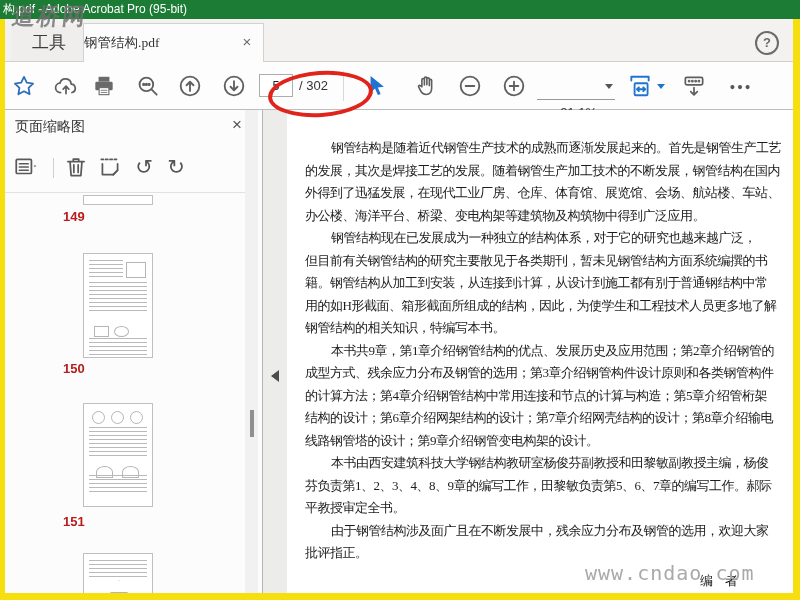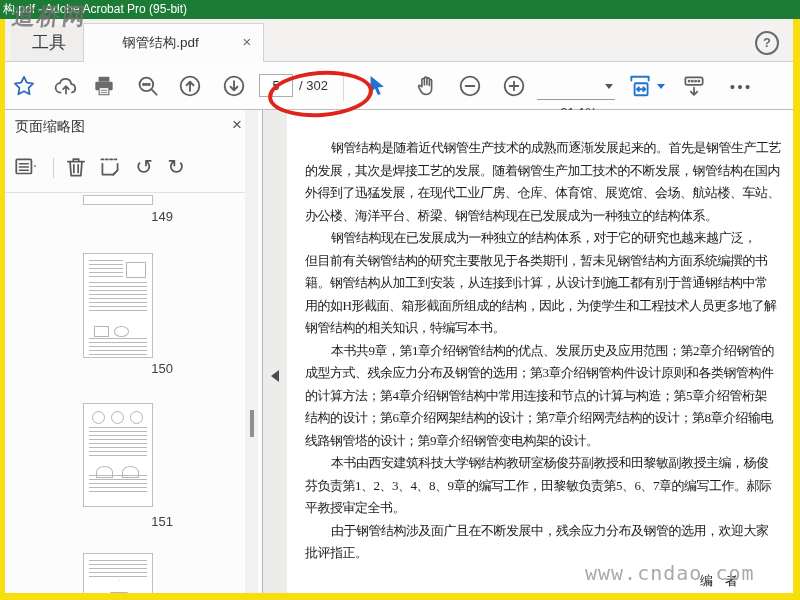--- a/index.html
+++ b/index.html
@@ -18,21 +18,21 @@
   
   #wm-top{left:12px;top:1px;z-index:30;color:#6e6e6e;opacity:.8;font-family:"Liberation Serif",serif;
           font-size:23px;font-weight:bold;transform:skewX(-6deg);letter-spacing:2px;}
 
   
   #tabbar{left:5px;top:19px;width:788px;height:43px;background:#f3f2f1;border-bottom:1px solid #cfcfcf;box-sizing:border-box;}
   #tab-tools{left:0;top:6px;width:76px;height:36px;background:#efeeed;color:#3c3c3c;font-size:17px;
              text-align:center;line-height:36px;margin-left:6px;}
   #tab-doc{left:78px;top:4px;width:181px;height:39px;background:#fcfcfc;border:1px solid #d2d2d2;border-bottom:none;
            box-sizing:border-box;z-index:2;}
-  #tab-doc .lbl{position:absolute;left:0;right:26px;top:0;bottom:0;text-align:center;line-height:38px;font-size:13.5px;color:#333;}
+  #tab-doc .lbl{position:absolute;left:0;right:26px;top:0;bottom:0;line-height:38px;font-size:13.5px;color:#333;font-family:Liberation Serif, serif;}
   #tab-doc .x{position:absolute;right:7px;top:9px;width:18px;height:18px;color:#6a6a6a;font-size:15px;line-height:18px;text-align:center;}
   #help{right:14px;top:12px;width:20px;height:20px;border:2px solid #6b6b6b;border-radius:50%;
         color:#6b6b6b;font-size:13px;font-weight:bold;text-align:center;line-height:20px;box-sizing:content-box;}
 
   
   #toolbar{left:5px;top:62px;width:788px;height:48px;background:#fdfdfd;border-bottom:1px solid #bdbdbd;box-sizing:border-box;}
   .ti{position:absolute;top:11px;width:26px;height:26px;}
   .ti svg{width:26px;height:26px;}
   #pagebox{left:254px;top:12px;width:34px;height:23px;border:1px solid #adadad;background:#fff;
            font-size:12.5px;color:#222;text-align:center;line-height:23px;box-sizing:border-box;}
@@ -53,21 +53,21 @@
   #panel-border{left:262px;top:110px;width:1px;height:483px;background:#b5b5b5;}
   #panel-title{left:10px;top:8px;font-size:14px;color:#333;}
   #panel-close{right:15px;top:5px;width:20px;height:20px;font-size:17px;color:#555;text-align:center;line-height:20px;}
   .pi{position:absolute;top:44px;width:26px;height:26px;}
   .pi svg{width:26px;height:26px;}
   .rot{font-size:21px;color:#555;line-height:26px;text-align:center;font-family:"DejaVu Sans",sans-serif;}
   #picon-sep{left:48px;top:48px;height:20px;width:1px;background:#cfcfcf;position:absolute;}
   #picons-divider{left:0;top:82px;width:244px;height:1px;background:#e2e2e2;position:absolute;}
 
   .thumb{position:absolute;left:78px;width:70px;background:#fff;border:1px solid #bfbfbf;box-sizing:border-box;overflow:hidden;}
-  .tlabel{position:absolute;left:58px;width:110px;text-align:right;font-size:13px;color:#404040;}
+  .tlabel{position:absolute;left:58px;width:110px;text-align:left;font-size:13px;color:#b91c1c;font-weight:bold;}
   .tlines{margin:6px 5px 0 5px;height:30px;
           background:repeating-linear-gradient(to bottom,#b9b9b9 0 1px,transparent 1px 4px);}
   .tlines.short{height:18px;}
   .tbox{position:absolute;border:1px solid #b5b5b5;}
   #scrolltrack{left:240px;top:0;width:13px;height:483px;background:#f1f1f1;position:absolute;}
   #scrollthumb{left:245px;top:300px;width:4px;height:27px;background:#8f8f8f;position:absolute;}
 
   
   #gutter{left:263px;top:110px;width:24px;height:483px;background:#ececeb;}
   #collapse-arrow{left:8px;top:260px;width:0;height:0;border-top:6px solid transparent;
@@ -272,21 +272,21 @@
 
 <div class="abs" id="gutter">
   <div id="collapse-arrow"></div>
 </div>
 
 <div class="abs" id="docarea">
   <div id="textblock">
     <div class="dline ind">钢管结构是随着近代钢管生产技术的成熟而逐渐发展起来的。首先是钢管生产工艺</div>
     <div class="dline">的发展，其次是焊接工艺的发展。随着钢管生产加工技术的不断发展，钢管结构在国内</div>
     <div class="dline">外得到了迅猛发展，在现代工业厂房、仓库、体育馆、展览馆、会场、航站楼、车站、</div>
-    <div class="dline">办公楼、海洋平台、桥梁、钢管结构现在已发展成为一种独立的结构体系。</div>
+    <div class="dline">办公楼、海洋平台、桥梁、变电构架等建筑物及构筑物中得到广泛应用。</div>
     <div class="dline ind">钢管结构现在已发展成为一种独立的结构体系，对于它的研究也越来越广泛，</div>
     <div class="dline">但目前有关钢管结构的研究主要散见于各类期刊，暂未见钢管结构方面系统编撰的书</div>
     <div class="dline">籍。钢管结构从加工到安装，从连接到计算，从设计到施工都有别于普通钢结构中常</div>
     <div class="dline">用的如H形截面、箱形截面所组成的结构，因此，为使学生和工程技术人员更多地了解</div>
     <div class="dline">钢管结构的相关知识，特编写本书。</div>
     <div class="dline ind">本书共9章，第1章介绍钢管结构的优点、发展历史及应用范围；第2章介绍钢管的</div>
     <div class="dline">成型方式、残余应力分布及钢管的选用；第3章介绍钢管构件设计原则和各类钢管构件</div>
     <div class="dline">的计算方法；第4章介绍钢管结构中常用连接和节点的计算与构造；第5章介绍管桁架</div>
     <div class="dline">结构的设计；第6章介绍网架结构的设计；第7章介绍网壳结构的设计；第8章介绍输电</div>
     <div class="dline">线路钢管塔的设计；第9章介绍钢管变电构架的设计。</div>

